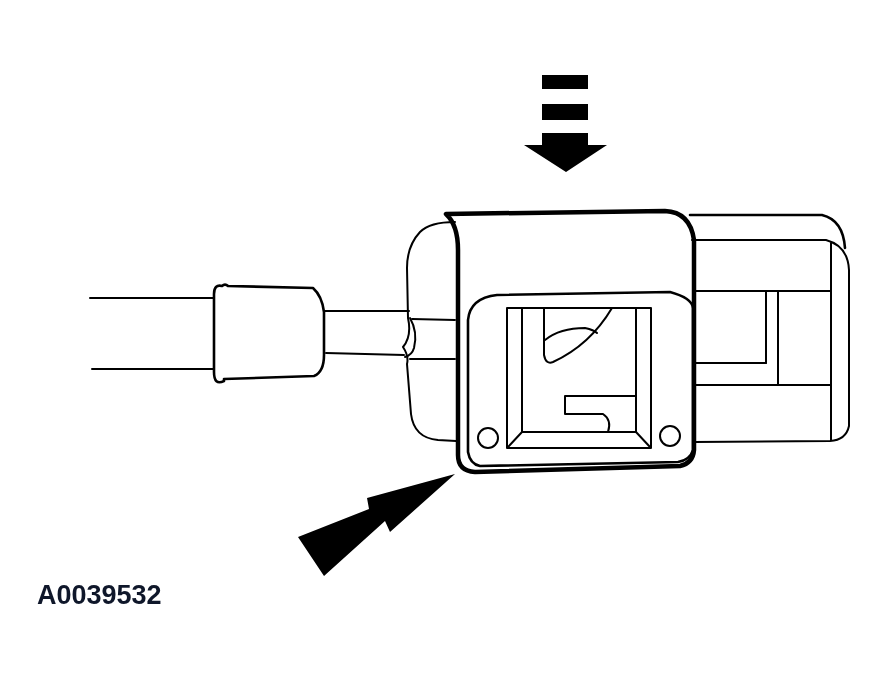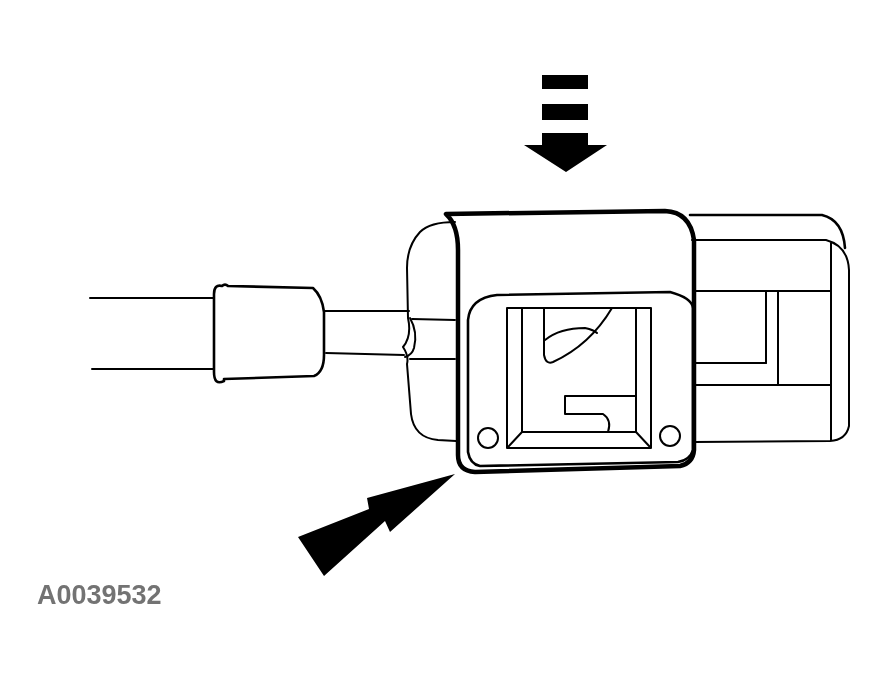--- a/index.html
+++ b/index.html
@@ -6,21 +6,21 @@
     body { width: 888px; height: 683px; position: relative; overflow: hidden; }
     #canvas { position: absolute; left: 0; top: 0; width: 888px; height: 683px; }
     .ln { fill: none; stroke: #000; stroke-linecap: round; stroke-linejoin: round; }
     .thin { stroke-width: 2; }
     .med { stroke-width: 2.6; }
     .thick { stroke-width: 4.5; }
     .solid { fill: #000; stroke: none; }
     #fig-label {
       position: absolute; left: 37px; top: 580px;
       font-family: "Liberation Sans", sans-serif; font-weight: bold;
-      font-size: 27px; color: #737373; letter-spacing: 0px;
+      font-size: 27px; color: #0f172a; letter-spacing: 0px;
     }
   </style>
 </head>
 <body>
 
 <svg id="canvas" viewBox="0 0 888 683" xmlns="http://www.w3.org/2000/svg">
 
   <g>
     <rect class="solid" x="542" y="75" width="46" height="14"></rect>
     <rect class="solid" x="542" y="104" width="46" height="16"></rect>

